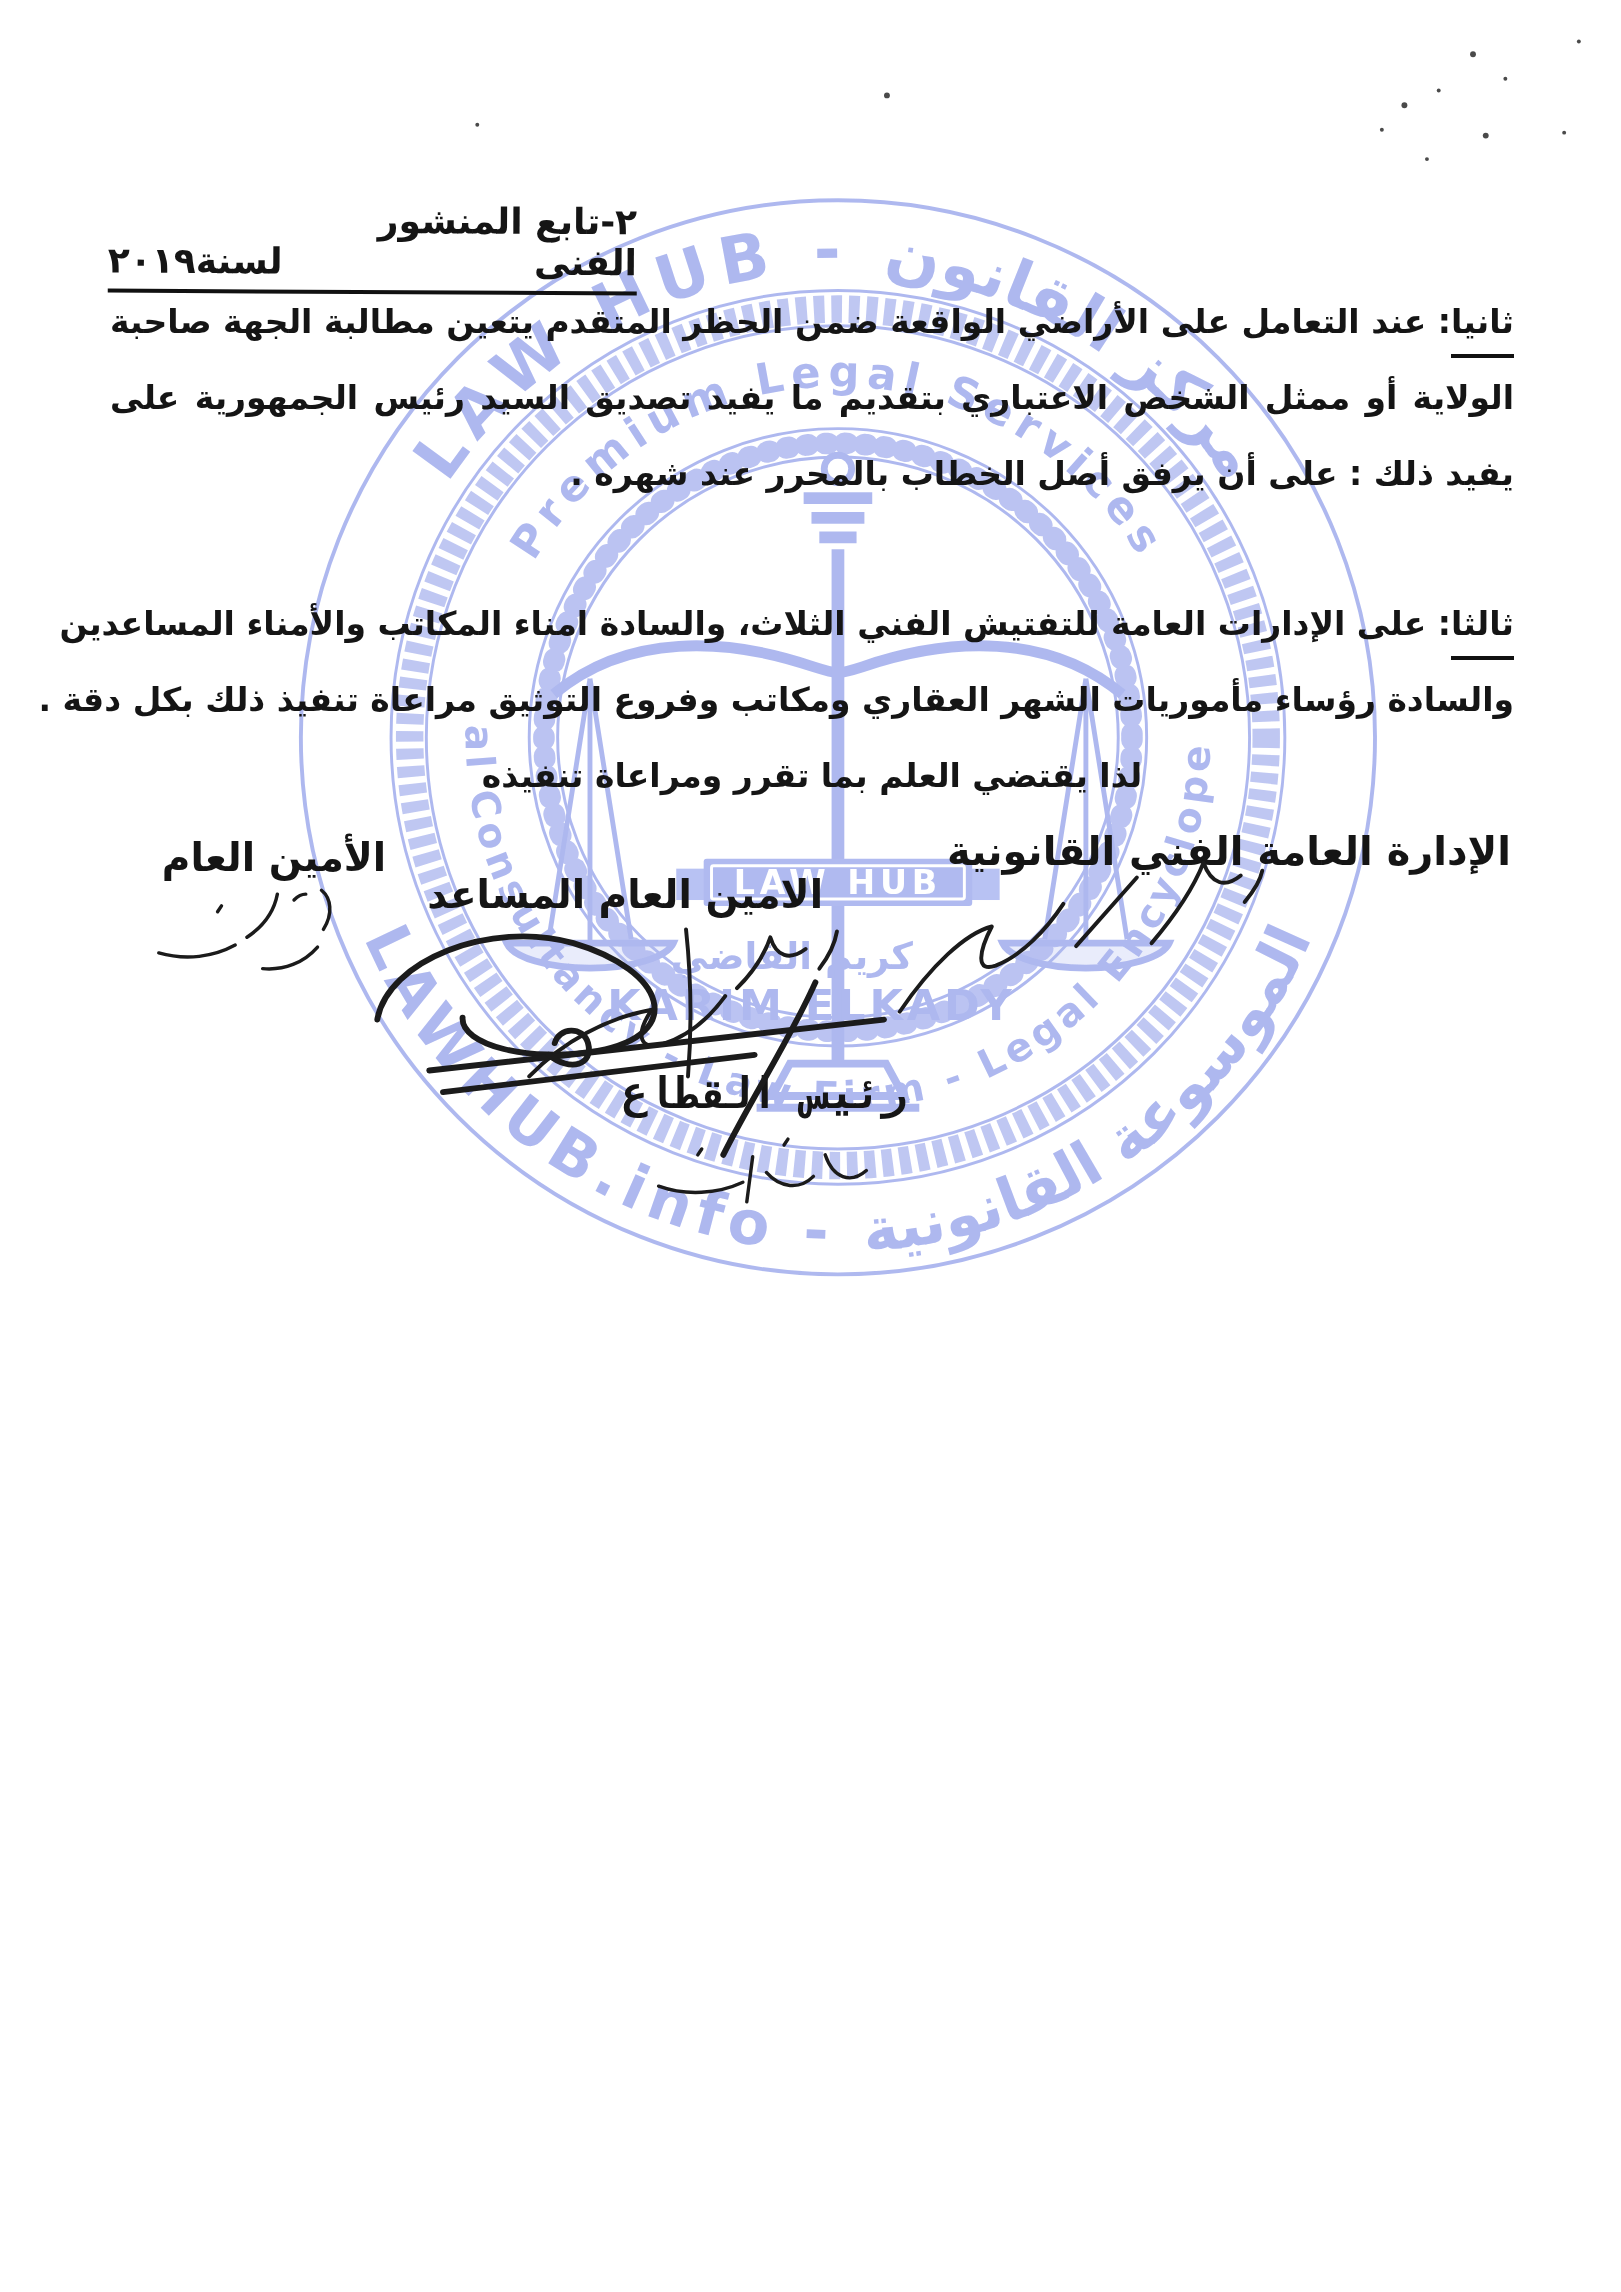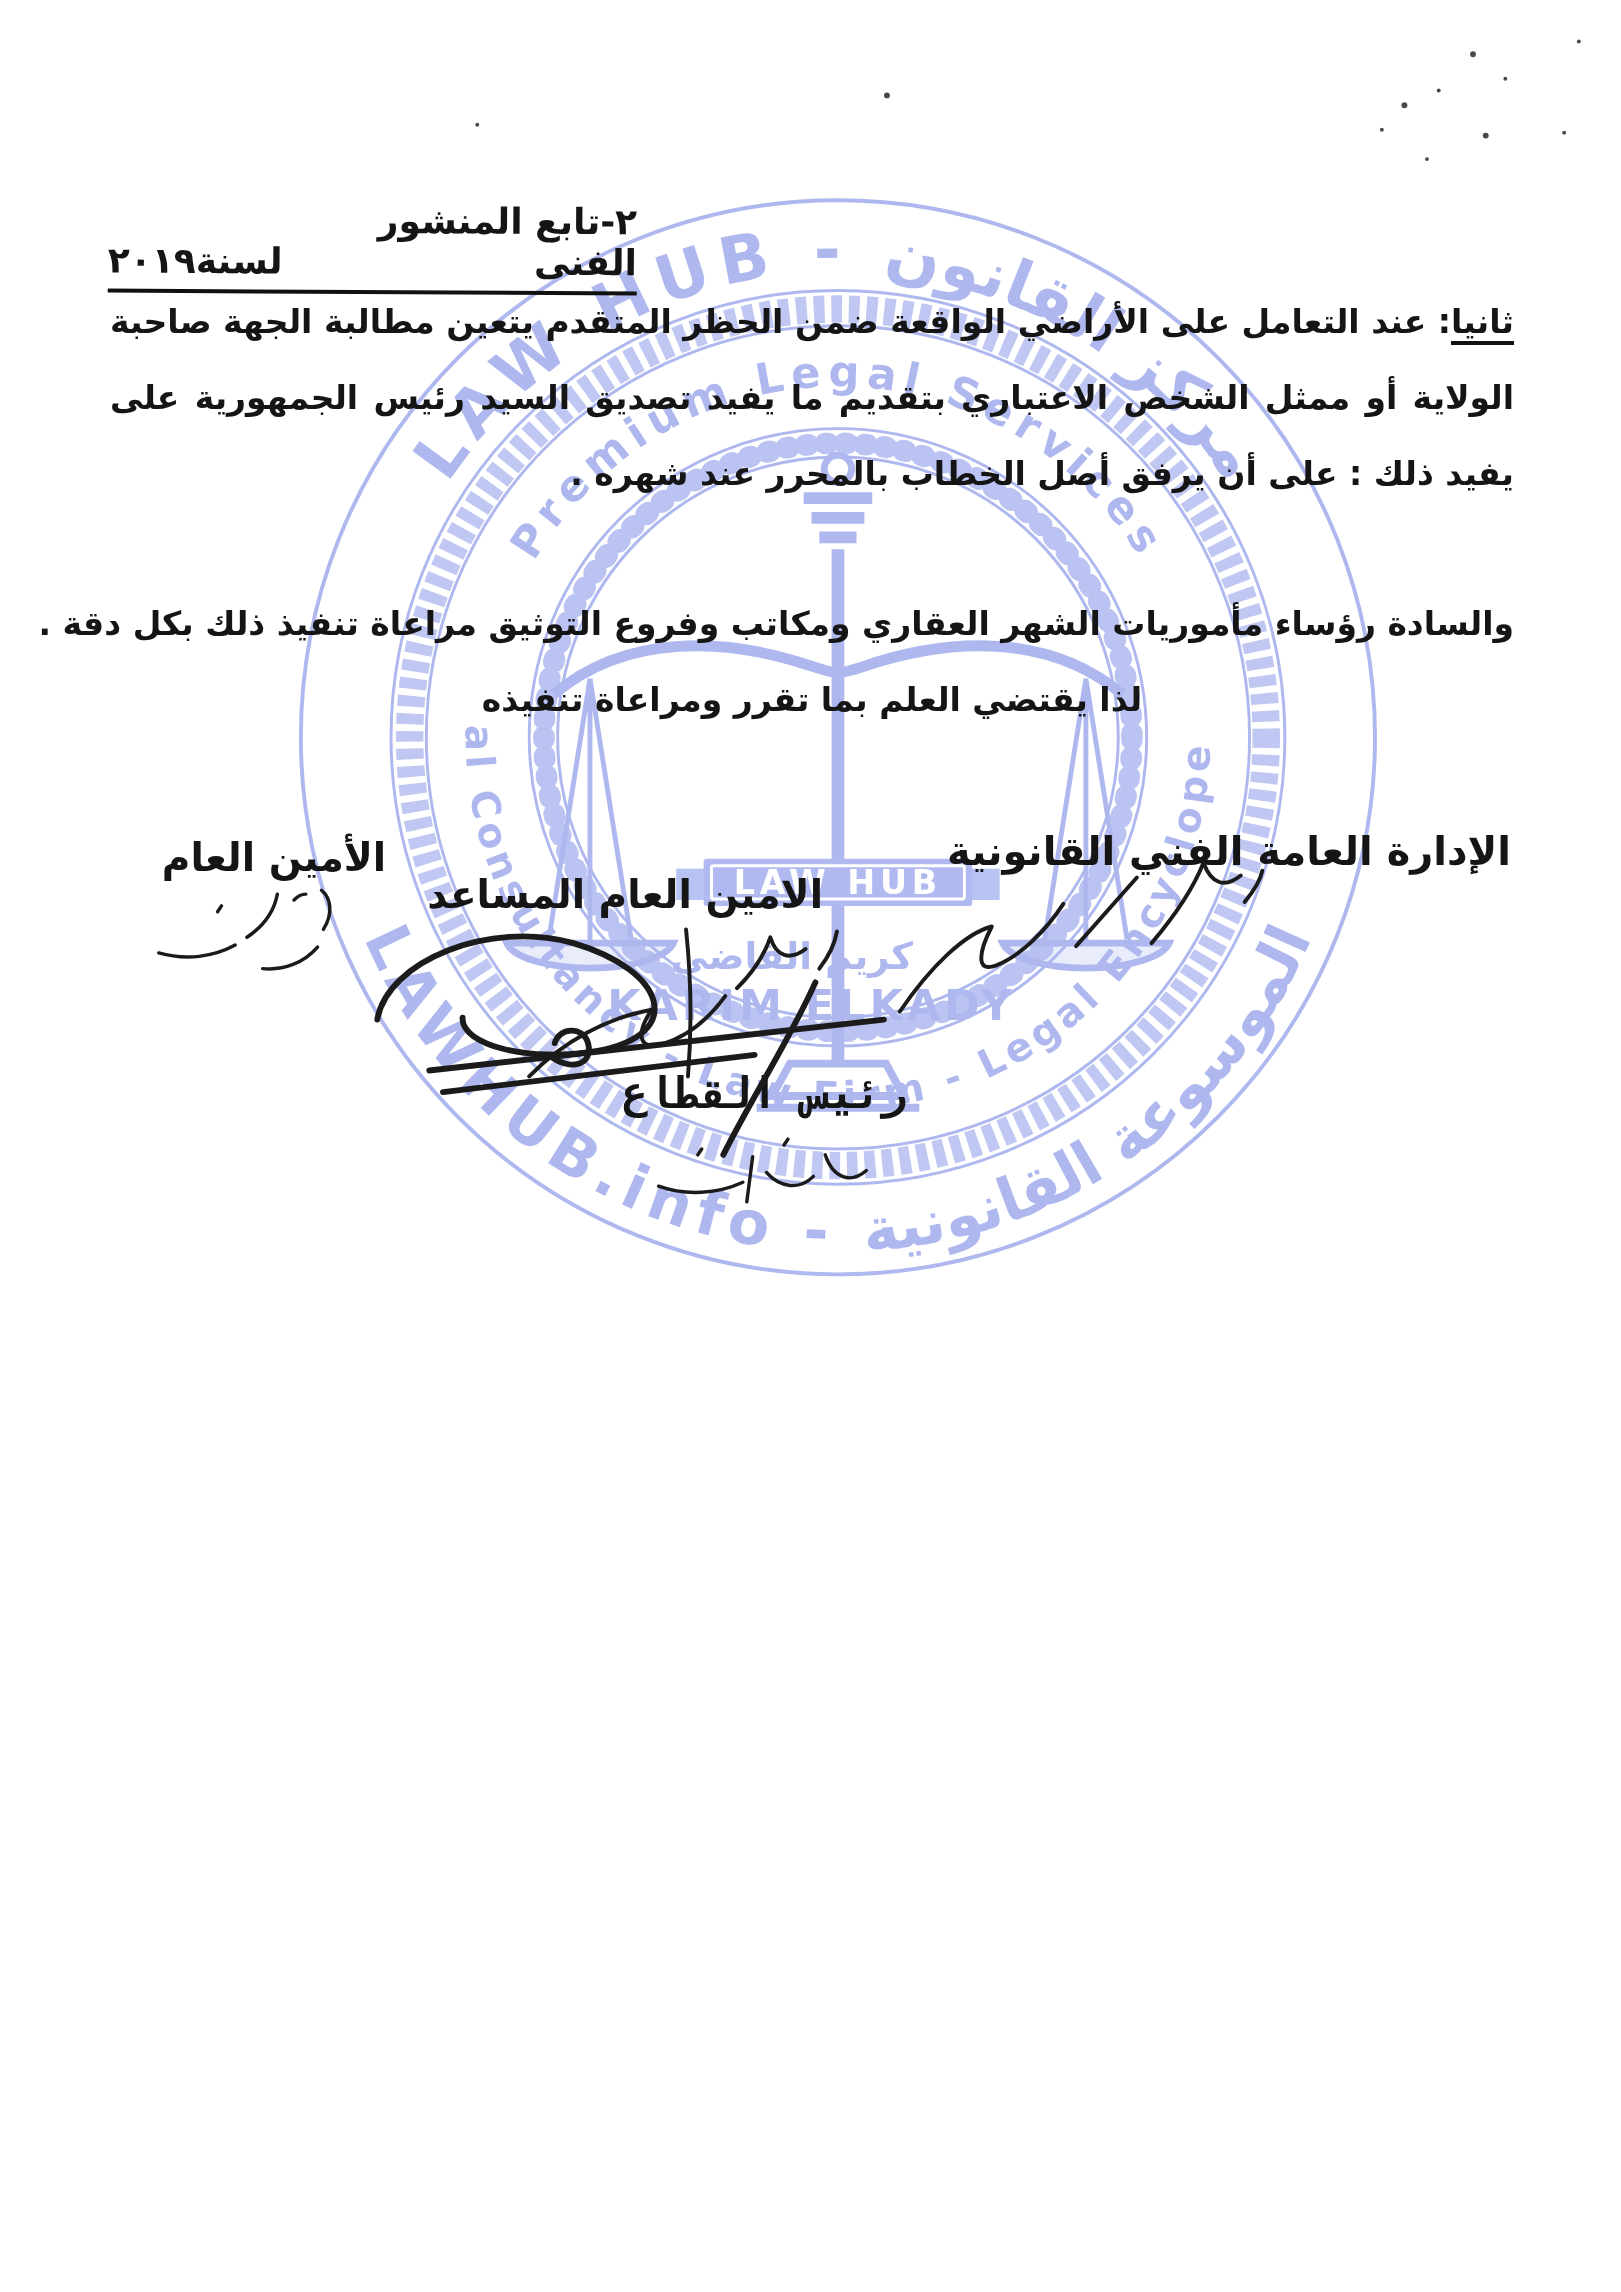--- a/index.html
+++ b/index.html
@@ -28,21 +28,21 @@
   .para{
     position:absolute;left:110px;width:1404px;
     direction:rtl;font-size:33px;font-weight:bold;line-height:76px;
   }
   .jline{
     text-align:justify;text-align-last:justify;
     height:76px;white-space:nowrap;
   }
   .rline{text-align:right;height:76px;}
   .cline{text-align:center;height:76px;}
-  .lead-underline{border-bottom:4.9px solid #111;padding-bottom:0;}
+  .lead-underline{border-bottom:4.9px solid #111;padding-bottom:13px;}
   .para-second{top:284px;}
   .para-third{top:586px;}
   
   .sig-title{
     position:absolute;direction:rtl;font-weight:bold;white-space:nowrap;
   }
   .sig-dept{right:110px;top:828px;font-size:40px;}
   .sig-assist{left:431px;top:872px;width:392px;text-align:center;font-size:39px;}
   .sig-sg{left:110px;top:835px;width:240px;text-align:center;font-size:39px;margin-left:44px;}
   .sig-sector{left:642px;top:1068px;width:265px;text-align:center;font-size:43px;font-family:Liberation Mono, monospace;}
@@ -124,20 +124,23 @@
 
     <div class="para para-second">
       <div class="jline">
         <span class="lead-underline">ثانيا</span><span>: عند التعامل على الأراضي الواقعة ضمن الحظر المتقدم يتعين مطالبة الجهة صاحبة</span>
       </div>
       <div class="jline">الولاية أو ممثل الشخص الاعتباري بتقديم ما يفيد تصديق السيد رئيس الجمهورية على</div>
       <div class="rline">يفيد ذلك : على أن يرفق أصل الخطاب بالمحرر عند شهره .</div>
     </div>
 
     <div class="para para-third">
+      <div class="jline">
+        <span class="lead-underline">ثالثا</span><span>: على الإدارات العامة للتفتيش الفني الثلاث، والسادة امناء المكاتب والأمناء المساعدين</span>
+      </div>
       <div class="jline">والسادة رؤساء مأموريات الشهر العقاري ومكاتب وفروع التوثيق مراعاة تنفيذ ذلك بكل دقة .</div>
       <div class="cline">لذا يقتضي العلم بما تقرر ومراعاة تنفيذه</div>
     </div>
 
     <div class="sig-title sig-dept">الإدارة العامة الفني القانونية</div>
     <div class="sig-title sig-assist">الامين العام المساعد</div>
     <div class="sig-title sig-sg">الأمين العام</div>
     <div class="sig-title sig-sector">رئيس القطاع</div>
   </div>
 

